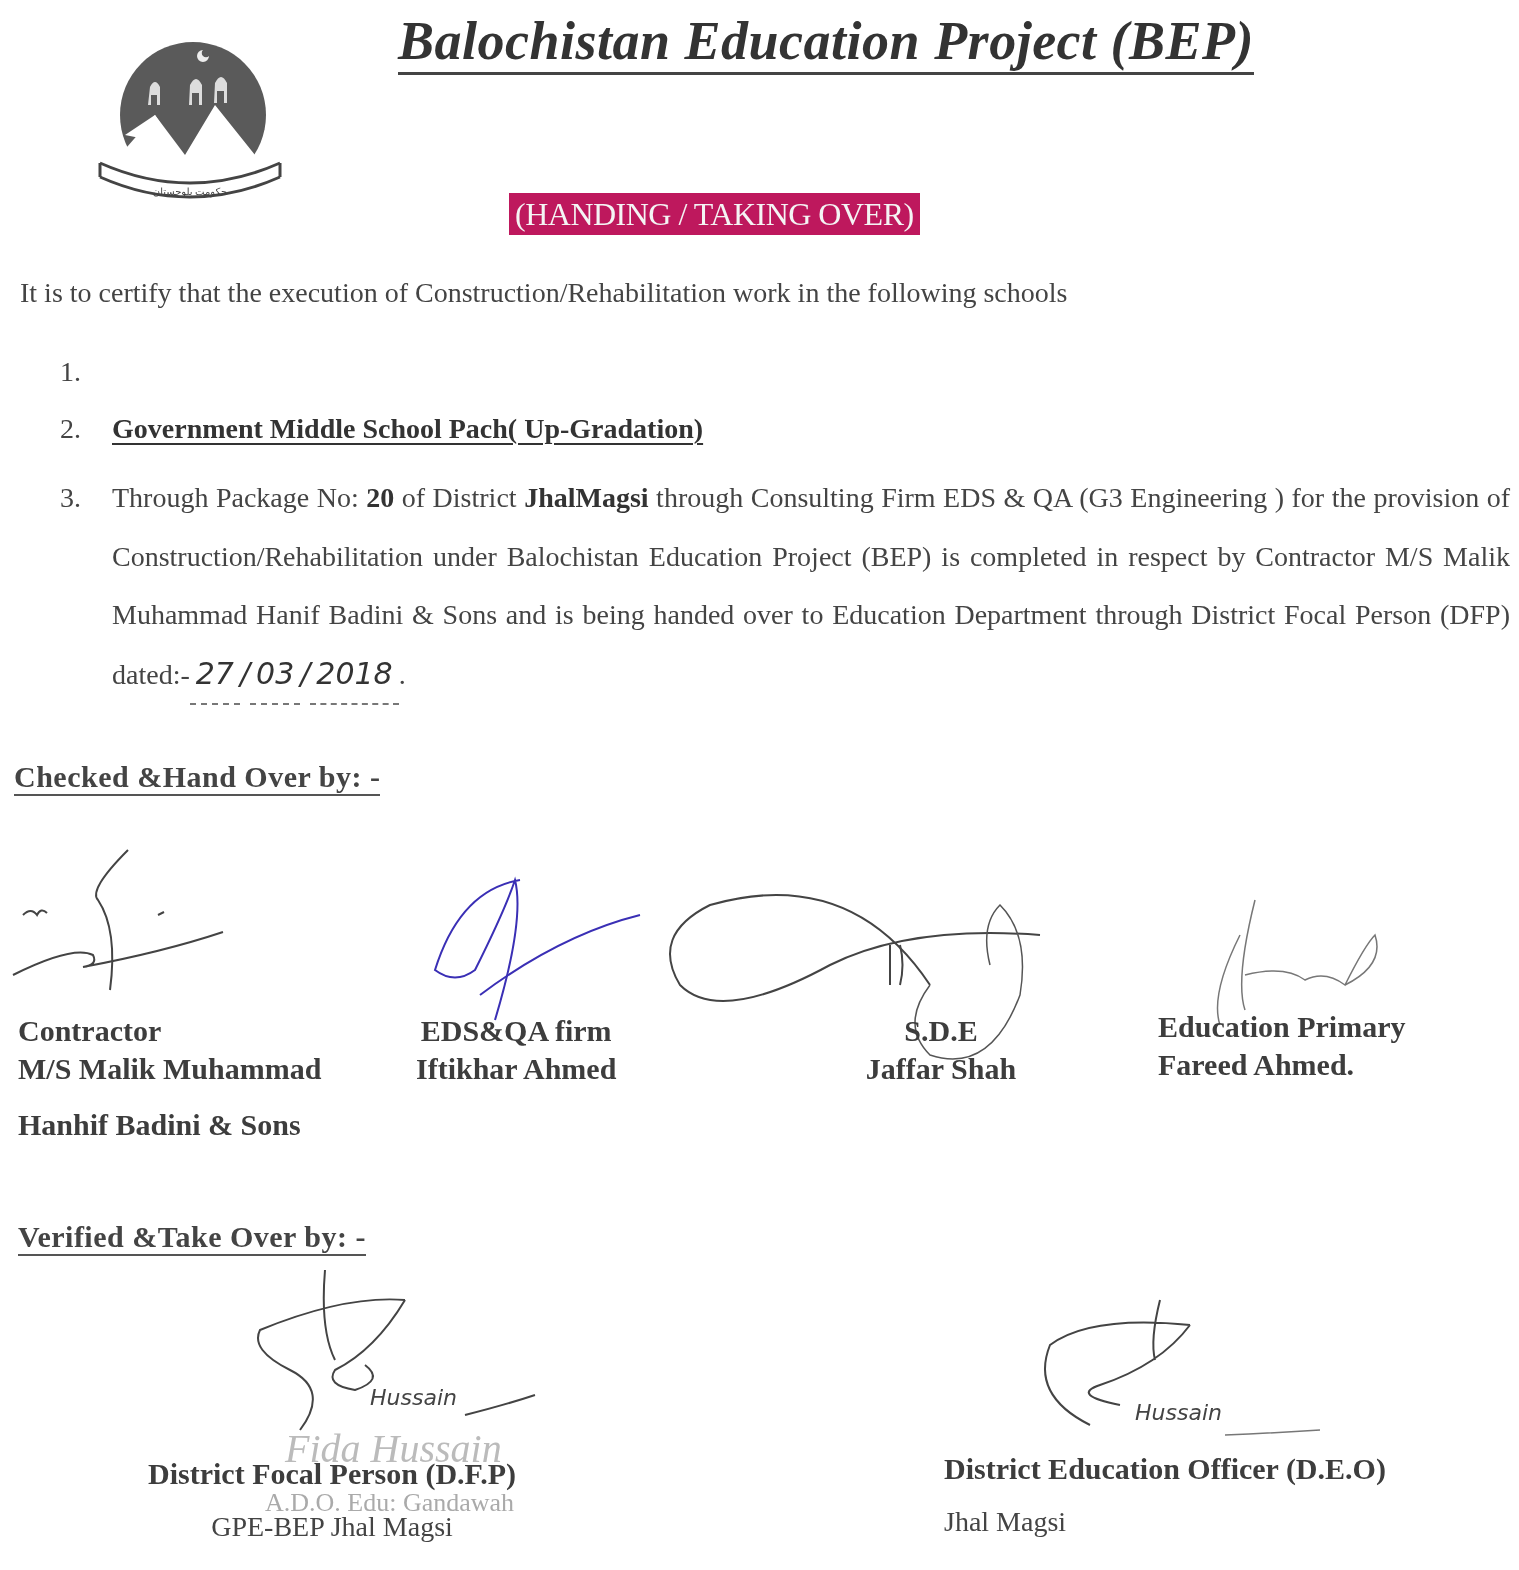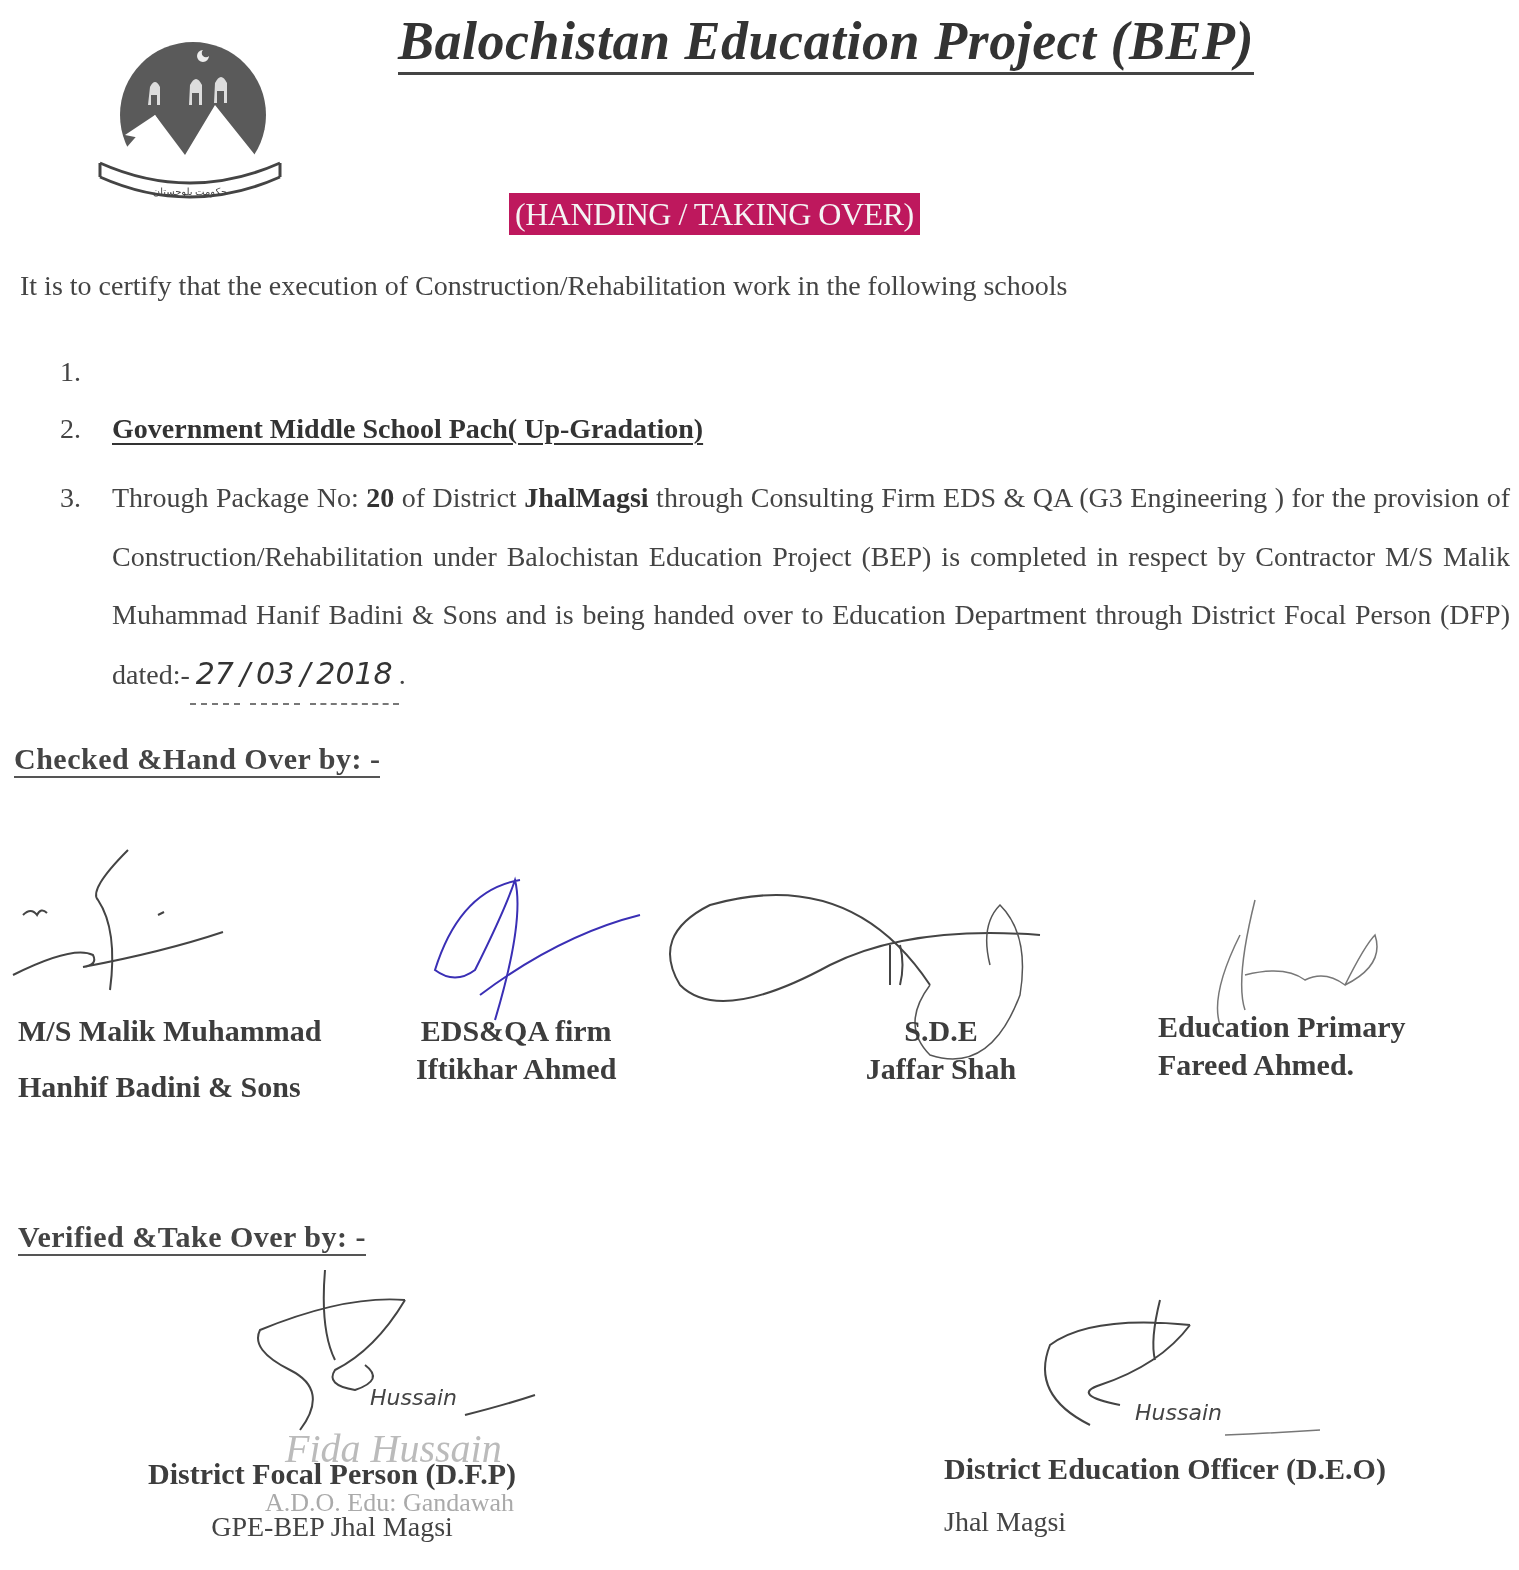--- a/index.html
+++ b/index.html
@@ -1,21 +1,21 @@
 <!DOCTYPE html>
 <html><head>
 <meta charset="utf-8">
 <style>
   html, body { margin:0; padding:0; background:#ffffff; }
   body { width:1519px; height:1570px; position:relative; overflow:hidden; color:#3a3a3a; font-family:"Liberation Serif", serif; }
   .abs { position:absolute; }
   .logo { left:95px; top:15px; width:190px; height:200px; }
   .main-title { left:398px; top:10px; font-size:54px; font-style:italic; font-weight:bold; color:#333; border-bottom:3px solid #444; line-height:62px; letter-spacing:0.5px; }
   .banner { left:509px; top:193px; background:#be185d; color:#f4f4f4; font-size:32px; padding:0 6px; line-height:42px; letter-spacing:-0.5px; }
-  .intro { left:20px; top:270px; font-size:28px; color:#444; }
+  .intro { left:20px; top:277px; font-size:28px; color:#444; }
   .list { left:60px; top:356px; width:1450px; font-size:28px; color:#444; }
   .li { position:relative; padding-left:52px; }
   .li .num { position:absolute; left:0; top:0; }
   .li1 { position:absolute; top:0; }
   .li2 { position:absolute; top:57px; }
   .li3 { position:absolute; top:113px; width:1398px; line-height:58.5px; text-align:justify; }
   .uline { font-weight:bold; text-decoration:underline; text-decoration-thickness:2px; text-underline-offset:5px; color:#333; }
   .bold { font-weight:bold; color:#333; }
   .handdate { font-family:"DejaVu Sans", sans-serif; font-style:italic; color:#333; font-size:30px; }
   .dl { border-bottom:2px dashed #777; display:inline-block; padding:0 6px; }
@@ -62,21 +62,21 @@
   <div class="li li2">
     <span class="num">2.</span>
     <span class="uline">Government Middle School Pach( Up-Gradation)</span>
   </div>
   <div class="li li3">
     <span class="num">3.</span>
     <span>Through Package No: </span><span class="bold">20</span><span> of District </span><span class="bold">JhalMagsi</span><span> through Consulting Firm EDS &amp; QA (G3 Engineering ) for the provision of Construction/Rehabilitation under Balochistan Education Project (BEP) is completed in respect by Contractor M/S Malik Muhammad Hanif Badini &amp; Sons and is being handed over to Education Department through District Focal Person (DFP) dated:-</span><span class="handdate"><span class="dl">27</span>/<span class="dl">03</span>/<span class="dl">2018</span></span><span>.</span>
   </div>
 </div>
 
-<div class="abs sec" style="left:14px; top:742px;">Checked &amp;Hand Over by: -</div>
+<div class="abs sec" style="left:14px; top:760px;">Checked &amp;Hand Over by: -</div>
 
 <svg class="sig" style="left:8px; top:845px;" width="230" height="145">
   <path d="M15 70 q8 -8 14 0 q4 -8 10 -2" stroke="#444" stroke-width="2" fill="none"></path>
   <path d="M120 5 q-40 40 -30 50 q20 30 12 90" stroke="#444" stroke-width="2" fill="none"></path>
   <path d="M5 130 q60 -30 80 -20 q5 10 -10 12 q80 -15 140 -35" stroke="#444" stroke-width="2" fill="none"></path>
   <path d="M150 70 l6 -3" stroke="#444" stroke-width="2"></path>
 </svg>
 <svg class="sig" style="left:430px; top:875px;" width="220" height="160">
   <path d="M90 5 q-60 10 -85 90 q20 15 40 0 q30 -60 40 -90 q10 40 -20 140" stroke="#3a2fb5" stroke-width="2" fill="none"></path>
   <path d="M50 120 q80 -60 160 -80" stroke="#3a2fb5" stroke-width="2" fill="none"></path>
@@ -84,20 +84,21 @@
 <svg class="sig" style="left:670px; top:885px;" width="400" height="180">
   <path d="M260 100 q-80 -120 -220 -80 q-60 30 -30 80 q40 40 150 -20 q80 -40 210 -30" stroke="#444" stroke-width="2" fill="none"></path>
   <path d="M260 100 q-30 40 0 70 q60 20 90 -60 q10 -60 -20 -90 q-20 20 -10 60" stroke="#555" stroke-width="1.5" fill="none"></path>
   <path d="M220 60 v40 M230 60 q5 20 0 40" stroke="#444" stroke-width="2" fill="none"></path>
 </svg>
 <svg class="sig" style="left:1195px; top:895px;" width="220" height="140">
   <path d="M60 5 q-20 80 -10 110 M45 40 q-30 60 -20 90 M50 80 q40 -10 60 5 q20 -10 40 5 q20 -40 30 -50 q10 30 -30 50" stroke="#777" stroke-width="1.5" fill="none"></path>
 </svg>
 
 <div class="abs" style="left:18px; top:1012px;">
+  <div class="sig-label">Contractor</div>
   <div class="sig-label">M/S Malik Muhammad</div>
   <div class="sig-label" style="margin-top:18px;">Hanhif Badini &amp; Sons</div>
 </div>
 <div class="abs" style="left:416px; top:1012px; text-align:center;">
   <div class="sig-label">EDS&amp;QA firm</div>
   <div class="sig-label">Iftikhar Ahmed</div>
 </div>
 <div class="abs" style="left:856px; top:1012px; text-align:center; width:170px;">
   <div class="sig-label">S.D.E</div>
   <div class="sig-label">Jaffar Shah</div>

